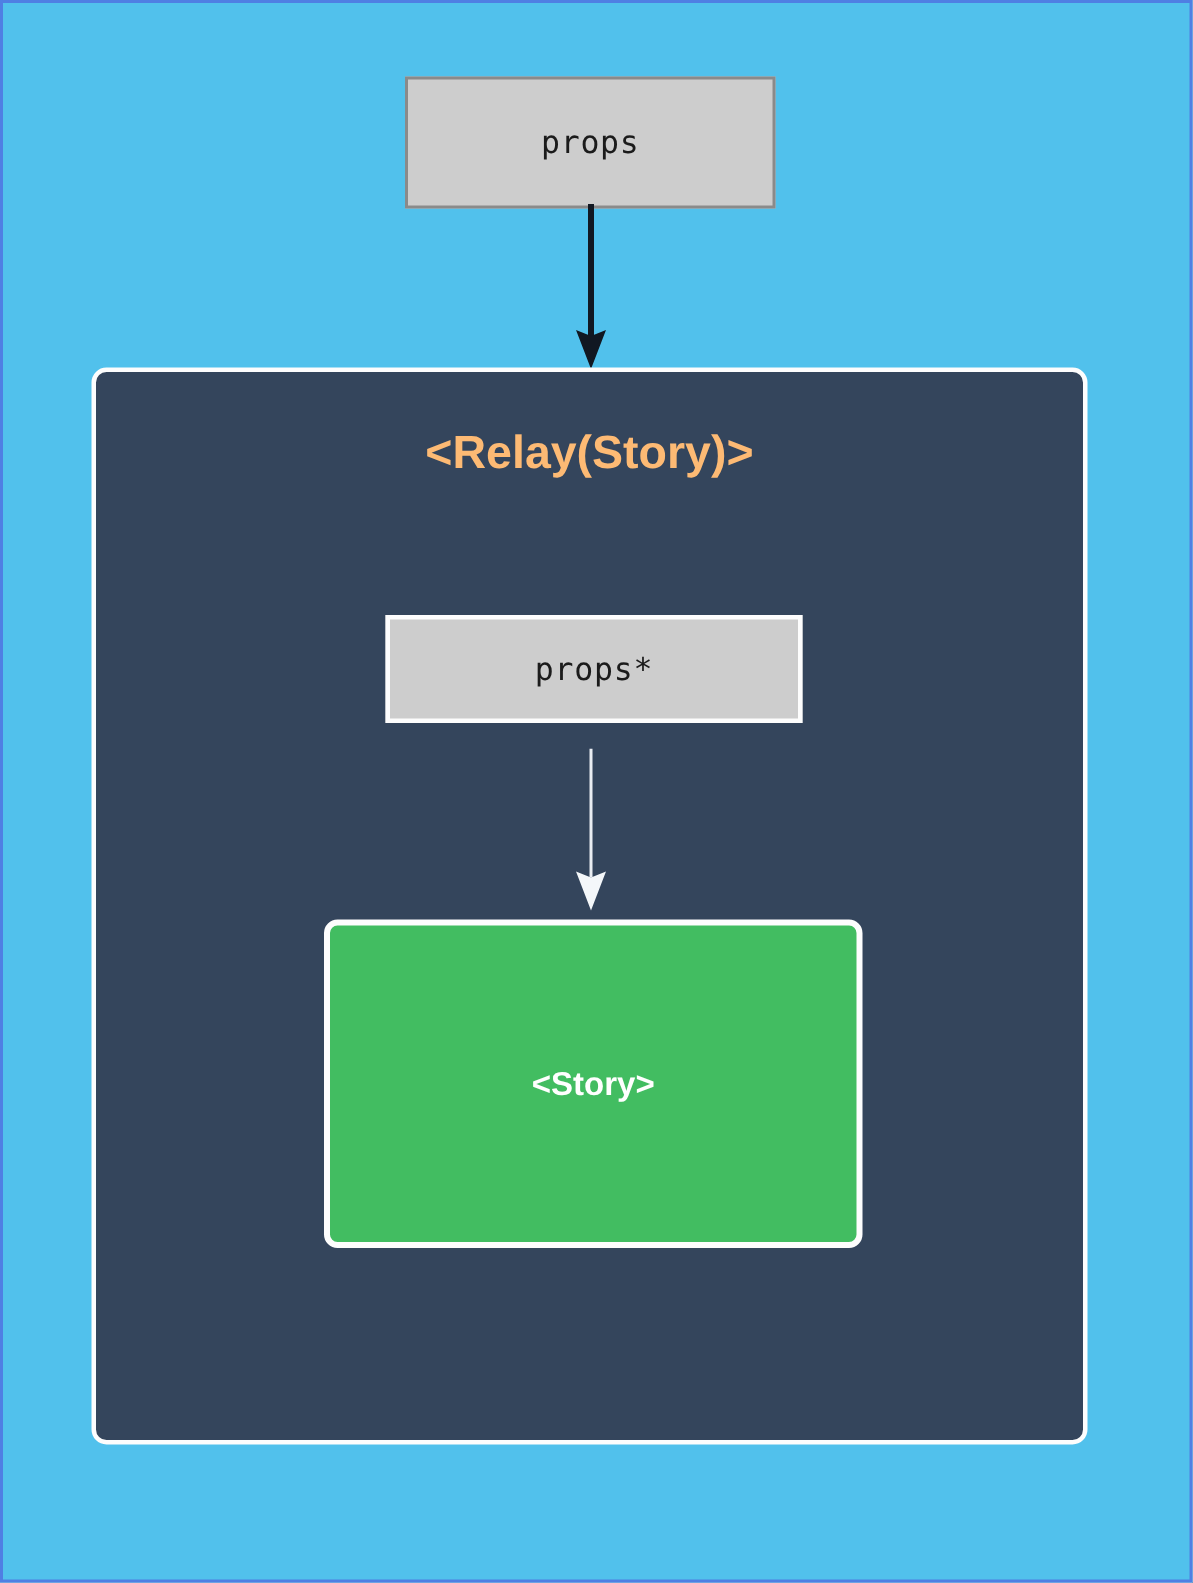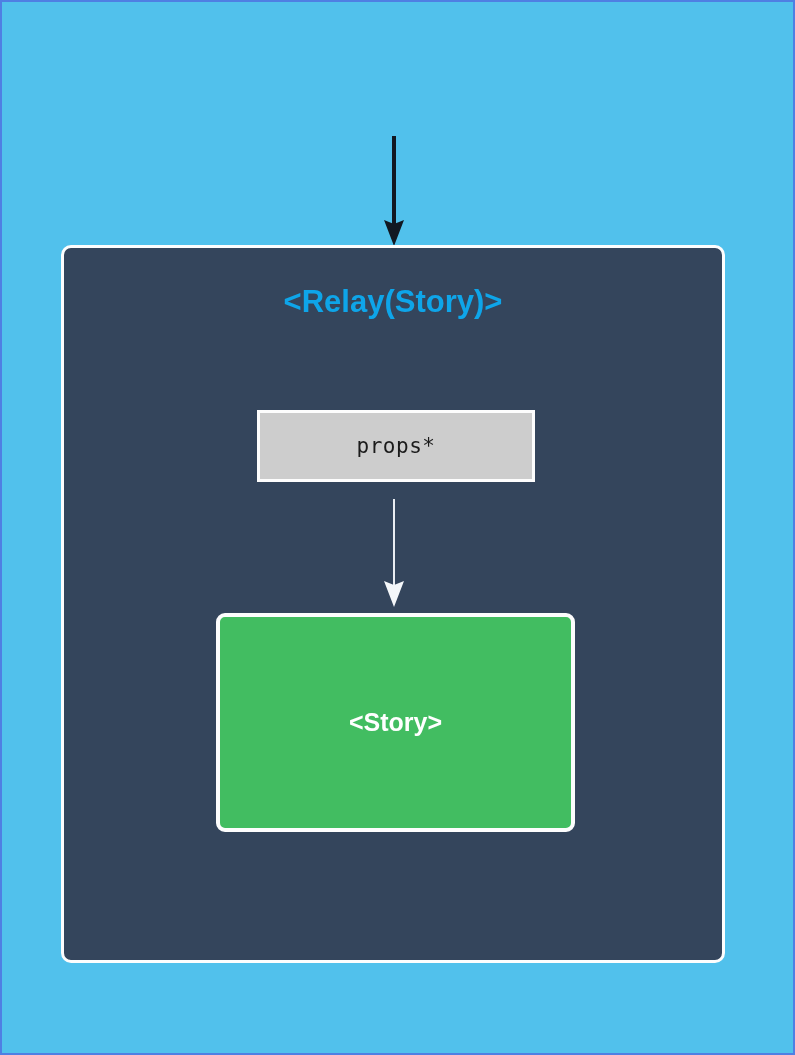--- a/index.html
+++ b/index.html
@@ -67,21 +67,21 @@
   }
   .relay-title {
     position: absolute;
     left: 0;
     top: 36px;
     width: 100%;
     text-align: center;
     font-family: "Liberation Sans", sans-serif;
     font-weight: bold;
     font-size: 31px;
-    color: #0ea5e9;
+    color: #fdba74;
     letter-spacing: 0px;
   }
 
   
   .props-inner {
     position: absolute;
     left: 193px;
     top: 162px;
     width: 278px;
     height: 72px;
@@ -110,29 +110,32 @@
     background: #42bd61;
     border: 4px solid #fdfdfd;
     border-radius: 9px;
     display: flex;
     align-items: center;
     justify-content: center;
   }
   .story-box .label {
     font-family: "Liberation Sans", sans-serif;
     font-weight: bold;
-    font-size: 25px;
+    font-size: 22px;
     color: #ffffff;
   }
 </style>
 </head>
 <body>
 
 <div id="canvas">
 
+  <div class="props-outer">
+    <span class="label">props</span>
+  </div>
 
   <svg class="arrow-svg" id="arrow-outer" width="46" height="112" viewBox="0 0 46 112">
     <line x1="23" y1="0" x2="23" y2="88" stroke="#111822" stroke-width="4"></line>
     <polygon points="23,110 13,84 23,88 33,84" fill="#111822"></polygon>
   </svg>
 
   <div class="relay-box">
 
     <div class="relay-title">&lt;Relay(Story)&gt;</div>
 

